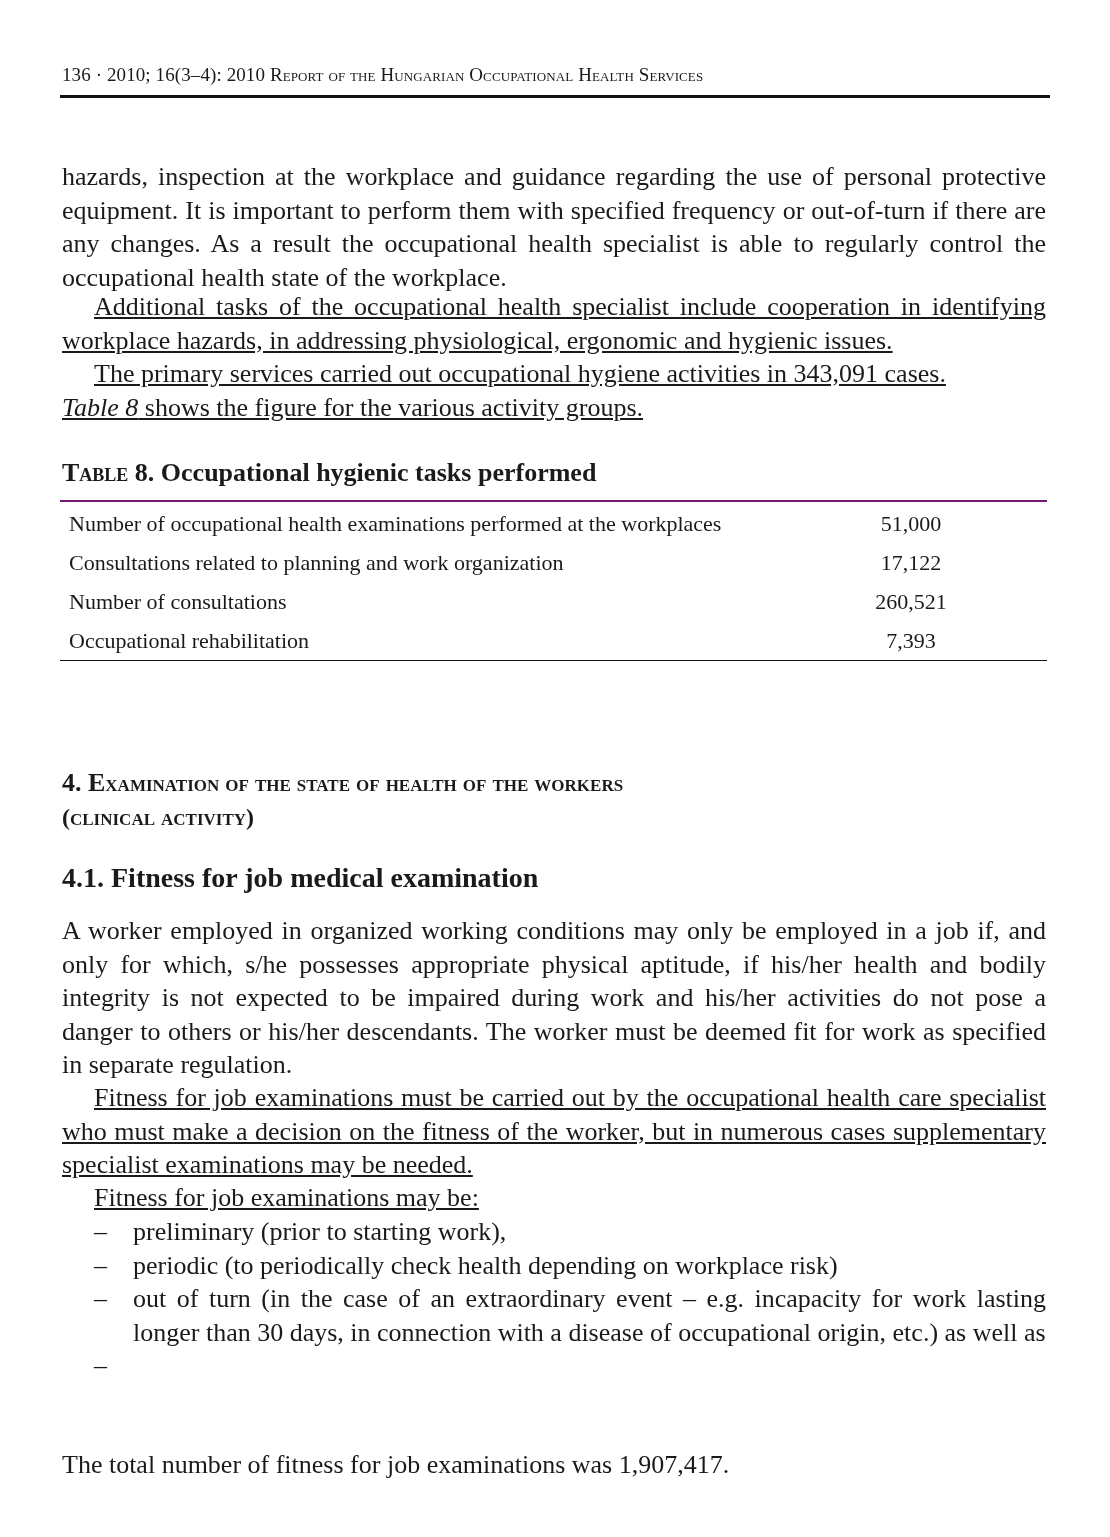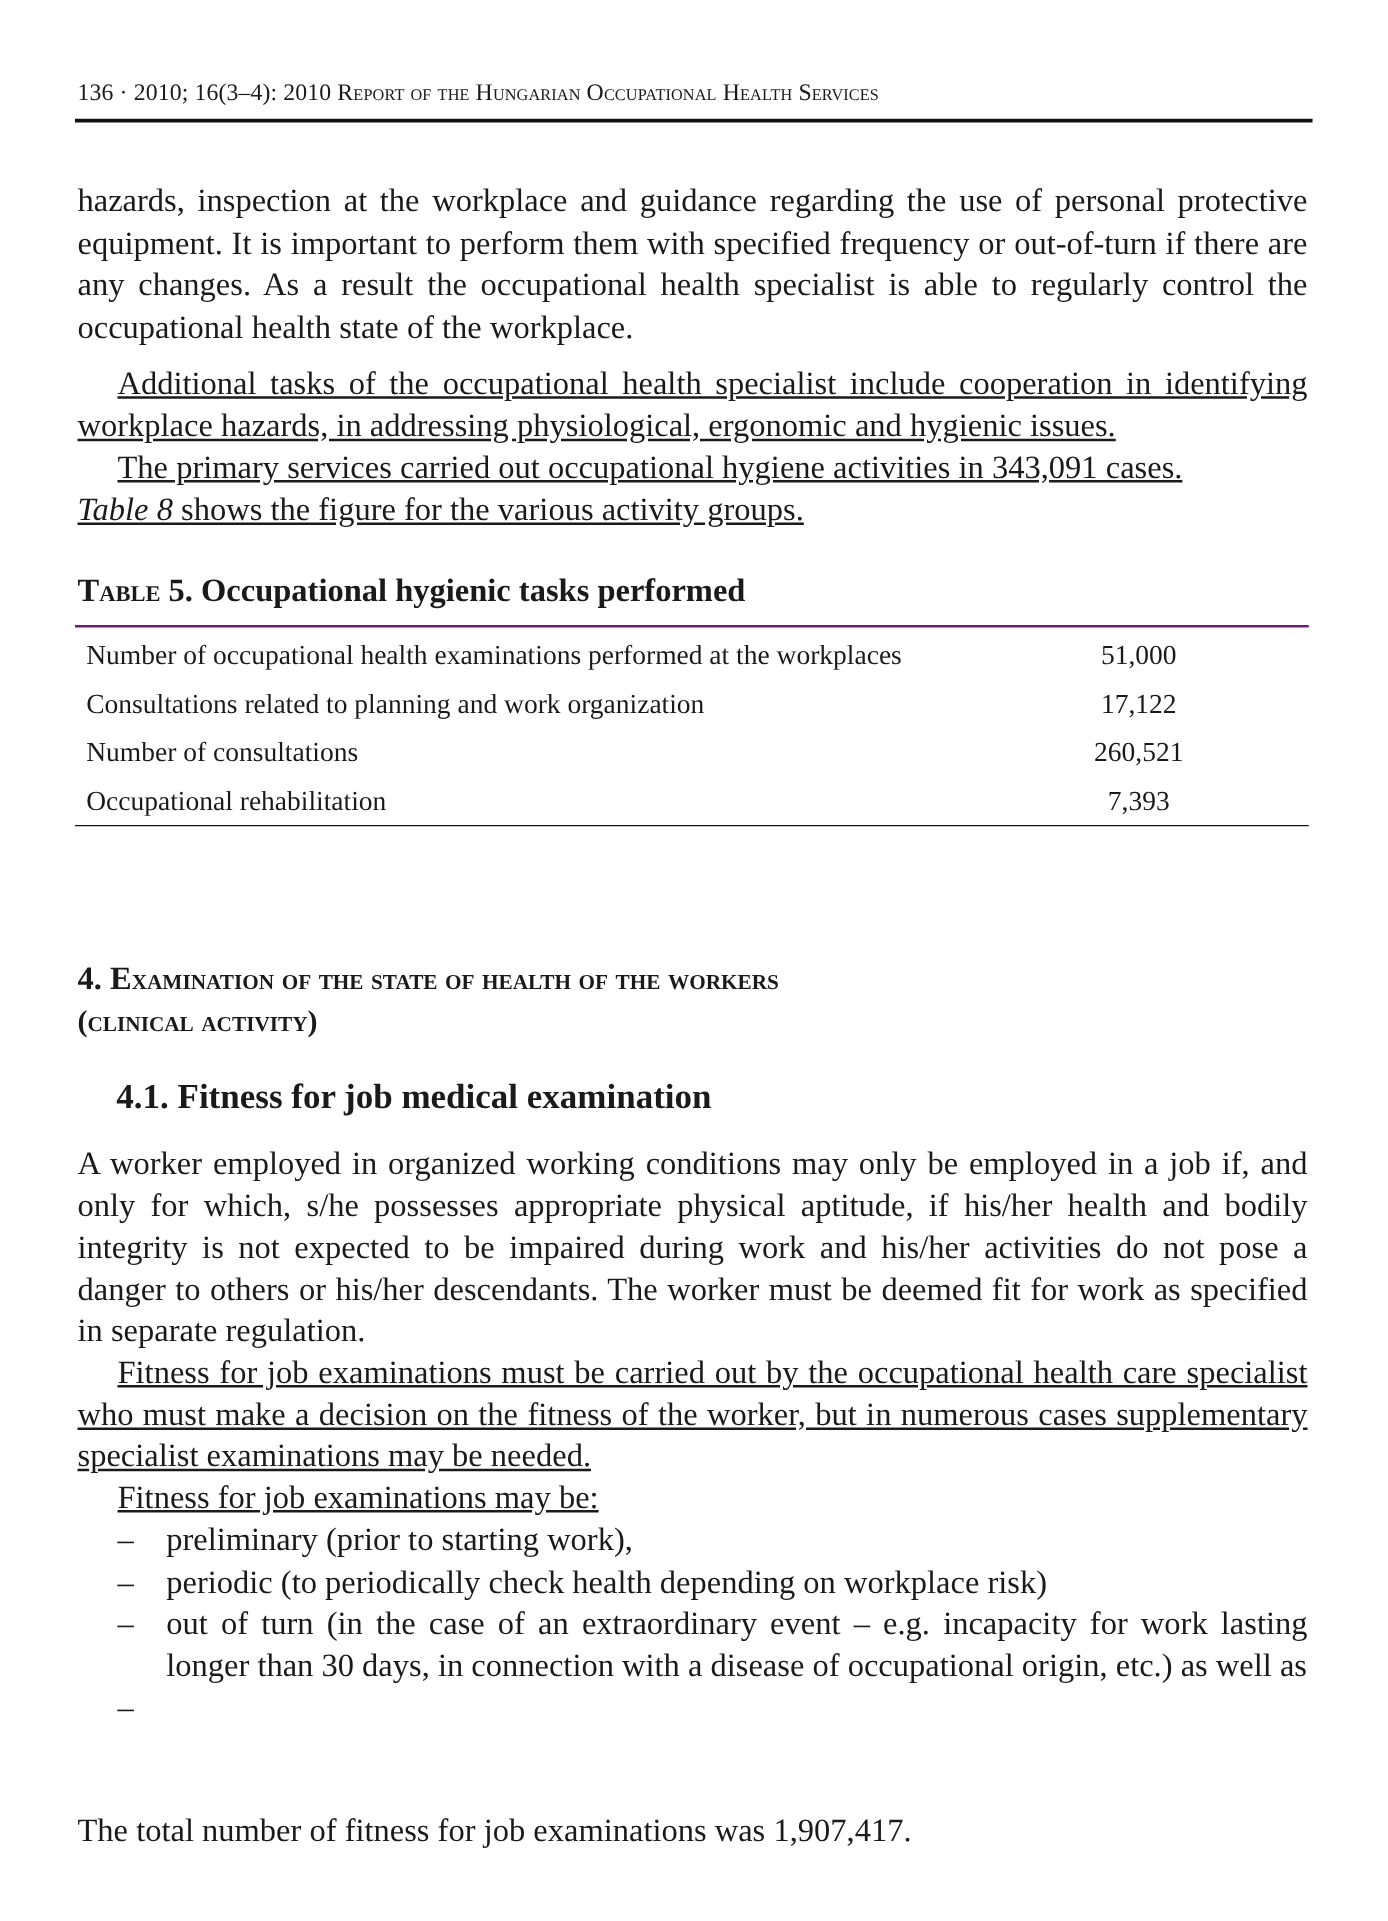--- a/index.html
+++ b/index.html
@@ -20,38 +20,38 @@
   .tbl { position: absolute; left: 60px; top: 500px; width: 987px;
          border-top: 2px solid #701a75; border-bottom: 1.5px solid #111; }
   .tbl-row { display: flex; height: 39px; align-items: center; font-size: 22px; }
   .tbl-row:first-child { margin-top: 2px; }
   .tbl-label { flex: 1; padding-left: 9px; }
   .tbl-val { width: 160px; text-align: center; padding-right: 56px; }
 
   .section-heading { position: absolute; left: 62px; top: 766px; font-size: 24px; font-weight: bold;
                      line-height: 34px; font-variant: small-caps; }
   .section-heading .big { font-size: 26px; }
-  .subsection-heading { position: absolute; left: 62px; top: 862px; font-size: 28px; font-weight: bold; margin-left: 31px; }
+  .subsection-heading { position: absolute; left: 62px; top: 862px; font-size: 28px; font-weight: bold; }
 
   .list { position: absolute; left: 62px; top: 1215px; width: 984px; margin: 0; padding: 0; list-style: none;
           font-size: 26px; line-height: 33.5px; }
   .list li { position: relative; padding-left: 71px; text-align: justify; }
   .list li .dash { position: absolute; left: 32px; top: 0; }
 </style>
 </head>
 <body>
 
 <div class="running-head"><span>136 · 2010; 16(3–4): 2010 </span><span class="sc">Report of the Hungarian Occupational Health Services</span></div>
 <div class="head-rule"></div>
 
-<p class="para" style="top:144px;">hazards, inspection at the workplace and guidance regarding the use of personal protective equipment. It is important to perform them with specified frequency or out-of-turn if there are any changes. As a result the occupational health specialist is able to regularly control the occupational health state of the workplace.</p>
+<p class="para" style="top:160px;">hazards, inspection at the workplace and guidance regarding the use of personal protective equipment. It is important to perform them with specified frequency or out-of-turn if there are any changes. As a result the occupational health specialist is able to regularly control the occupational health state of the workplace.</p>
 <p class="para indent" style="top:290px;">Additional tasks of the occupational health specialist include cooperation in identifying workplace hazards, in addressing physiological, ergonomic and hygienic issues.</p>
 <p class="para indent" style="top:357px;"><span>The primary services carried out occupational hygiene activities in 343,091 cases.</span><br><i>Table 8</i><span> shows the figure for the various activity groups.</span></p>
 
-<div class="table-caption"><span class="sc">Table</span><span> 5. Occupational hygienic tasks performed</span></div>
+<div class="table-caption"><span class="sc">Table</span><span> 8. Occupational hygienic tasks performed</span></div>
 <div class="tbl">
   <div class="tbl-row">
       <span class="tbl-label">Number of occupational health examinations performed at the workplaces</span>
       <span class="tbl-val">51,000</span>
     </div>
   <div class="tbl-row">
       <span class="tbl-label">Consultations related to planning and work organization</span>
       <span class="tbl-val">17,122</span>
     </div>
   <div class="tbl-row">

